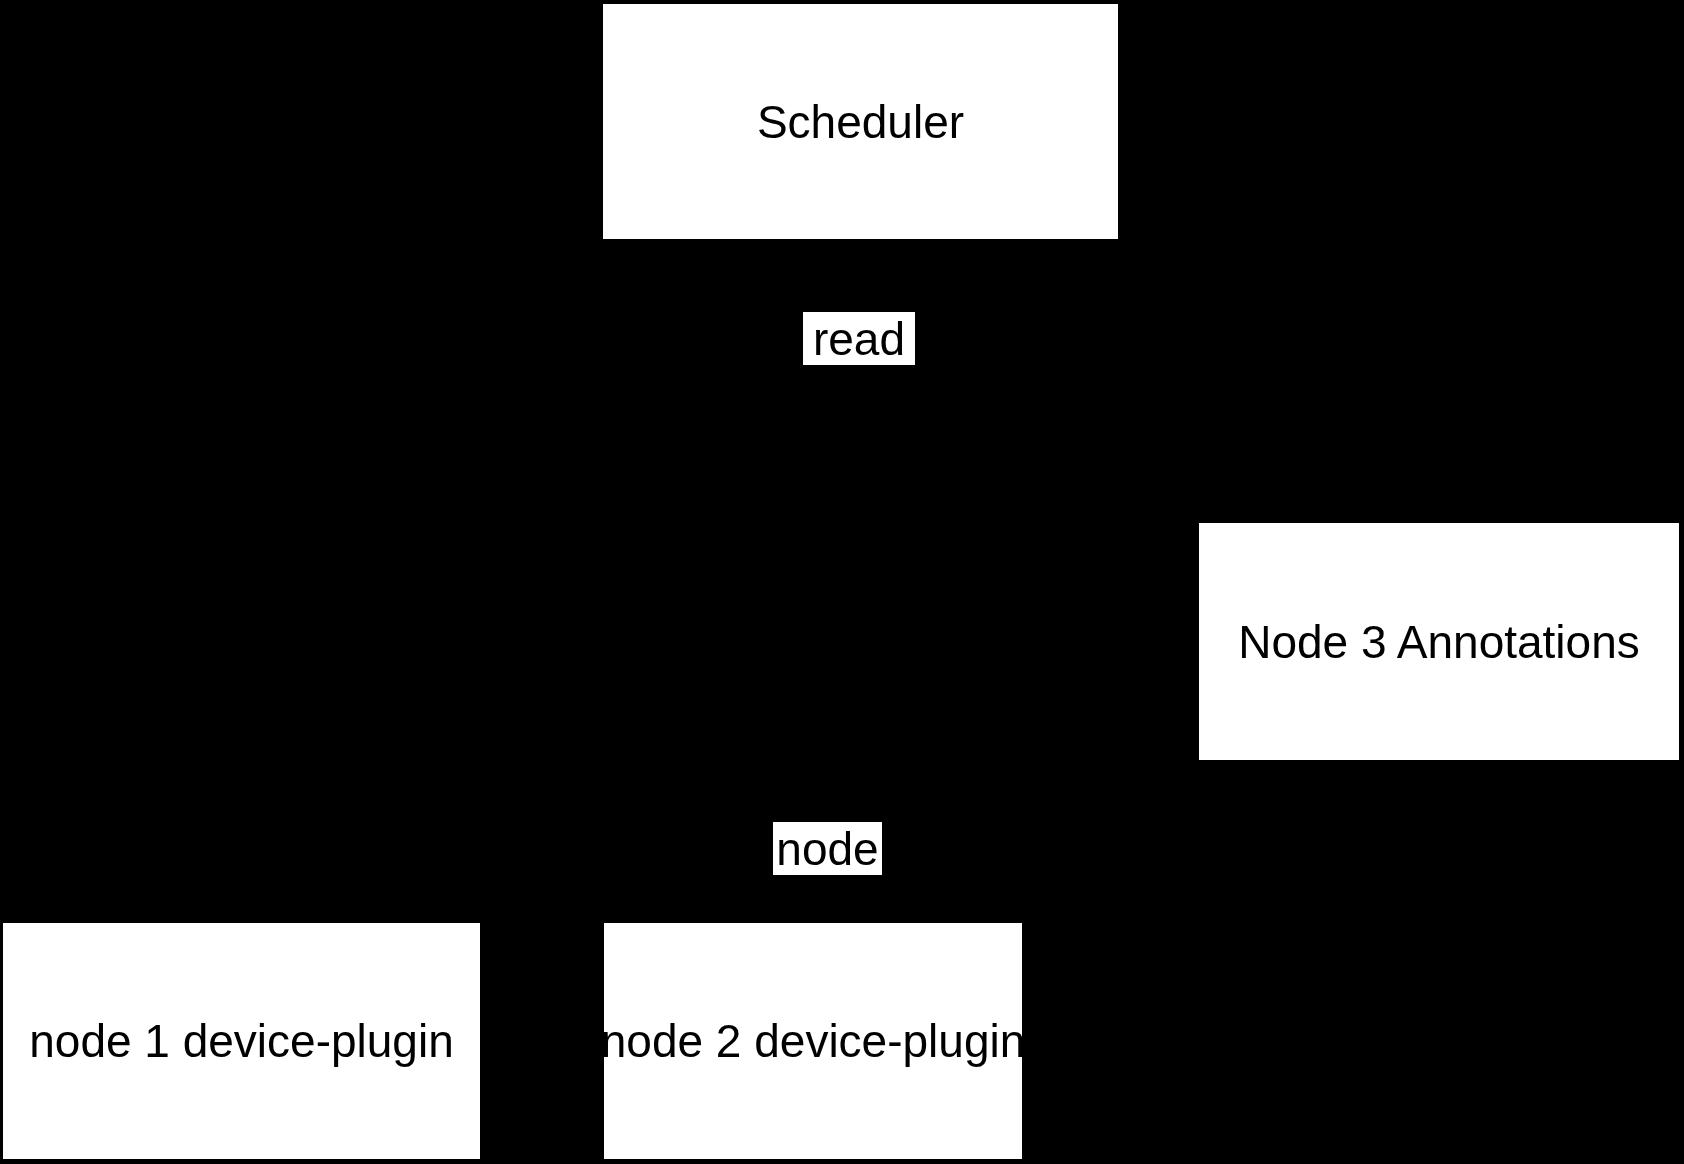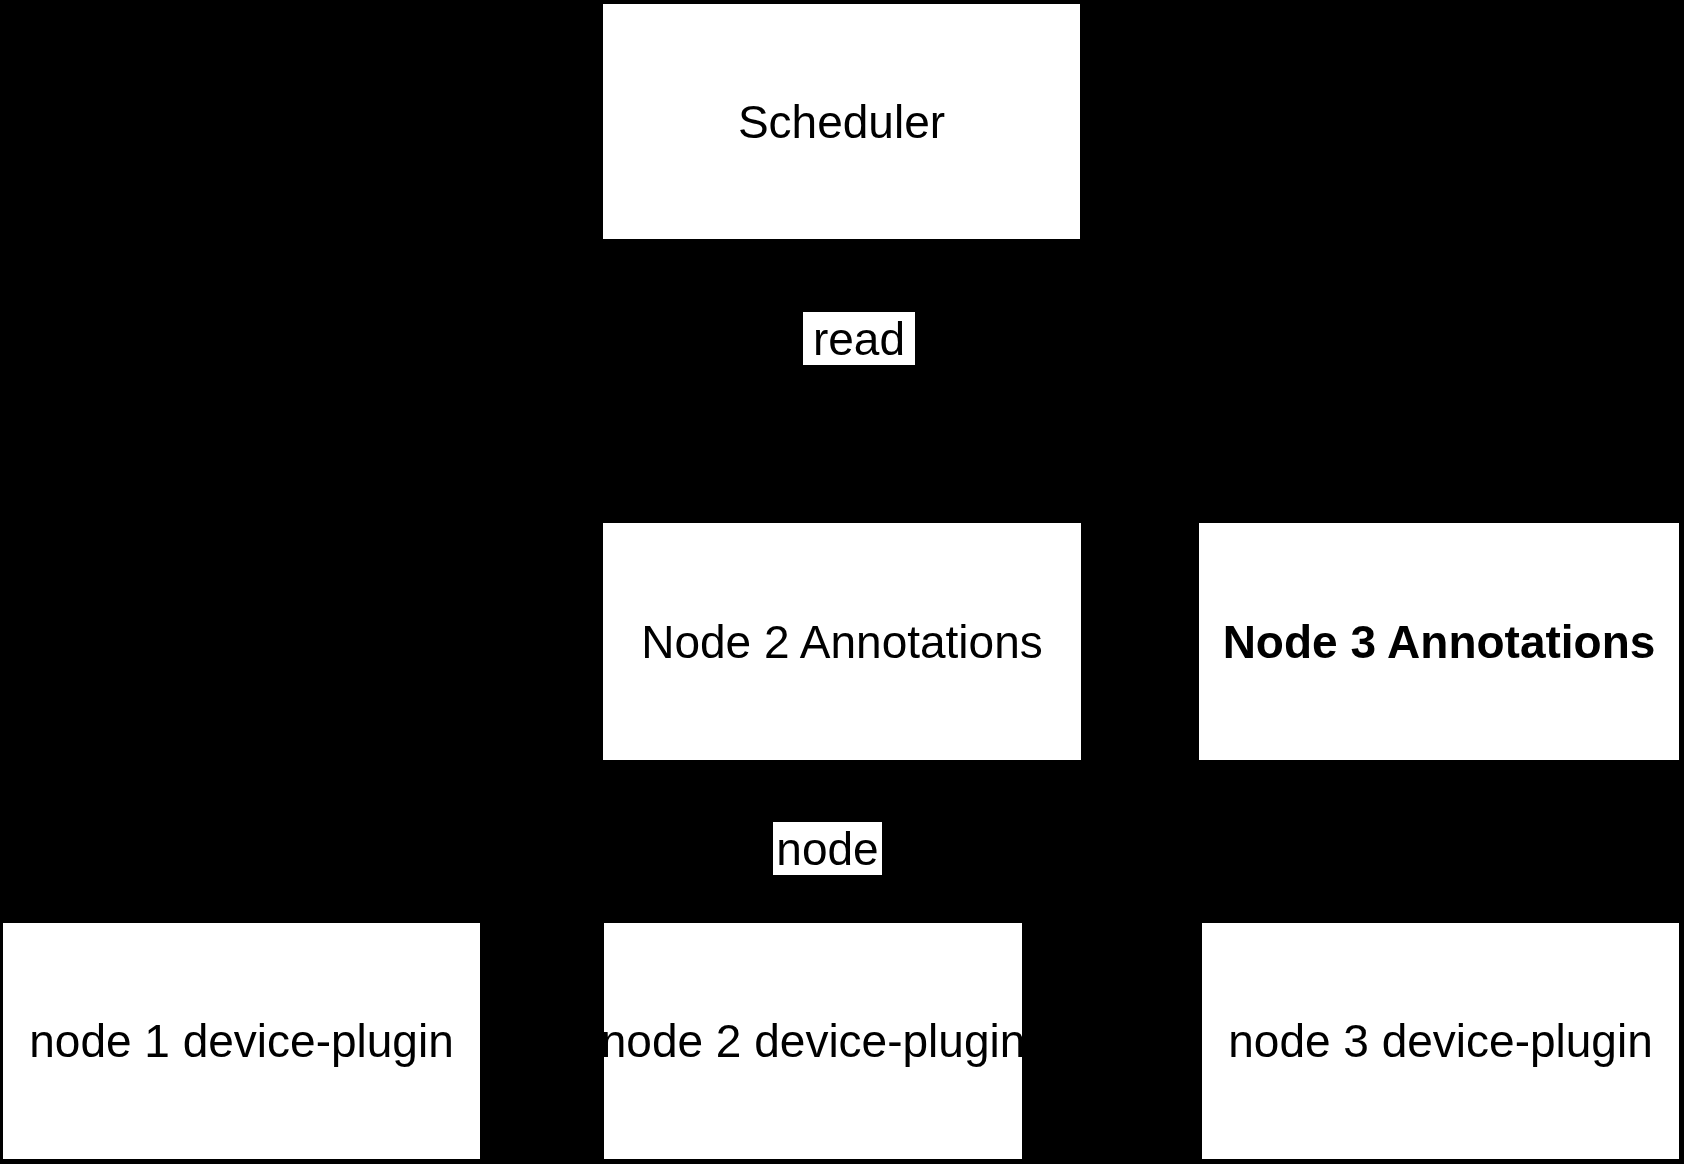--- a/index.html
+++ b/index.html
@@ -24,64 +24,58 @@
     background: var(--node_fill);
     color: var(--node_text);
     display: flex;
     align-items: center;
     justify-content: center;
     font-size: 46px;
     line-height: 1;
     white-space: nowrap;
   }
   
-  .node.scheduler { left: 603px; top: 4px;   width: 477px; height: 235px; }
+  .node.scheduler { left: 603px; top: 4px;   width: 515px; height: 235px; }
   
   .edge-label.read  { left: 803px; top: 312px; width: 112px;  height: 53px; }
   .edge-label.patch { left: 773px; top: 822px; width: 109px; height: 53px; }
   
   .node.n1a { left: 3px;    top: 523px; width: 477px; height: 237px; }
   .node.n2a { left: 603px;  top: 523px; width: 478px; height: 237px; }
-  .node.n3a { left: 1199px; top: 523px; width: 480px; height: 237px; font-weight: bold; }
+  .node.n3a { left: 1199px; top: 523px; width: 480px; height: 237px; }
   
   .node.n1d { left: 3px;    top: 923px; width: 477px; height: 236px; }
   .node.n2d { left: 604px;  top: 923px; width: 418px; height: 236px; }
   .node.n3d { left: 1202px; top: 923px; width: 477px; height: 236px; }
 </style>
 </head>
 <body>
 
 <div class="canvas">
 
   <div class="node scheduler">
     <span>Scheduler</span>
   </div>
 
   <div class="edge-label read">
     <span>read</span>
   </div>
 
 
-  <div class="node n2a">
-    <span>Node 2 Annotations</span>
-  </div>
 
   <div class="node n3a">
     <span>Node 3 Annotations</span>
   </div>
 
   <div class="edge-label patch">
     <span>node</span>
   </div>
 
   <div class="node n1d">
     <span>node 1 device-plugin</span>
   </div>
 
   <div class="node n2d">
     <span>node 2 device-plugin</span>
   </div>
 
-  <div class="node n3d">
-    <span>node 3 device-plugin</span>
-  </div>
 
 </div>
 
 </body></html>

